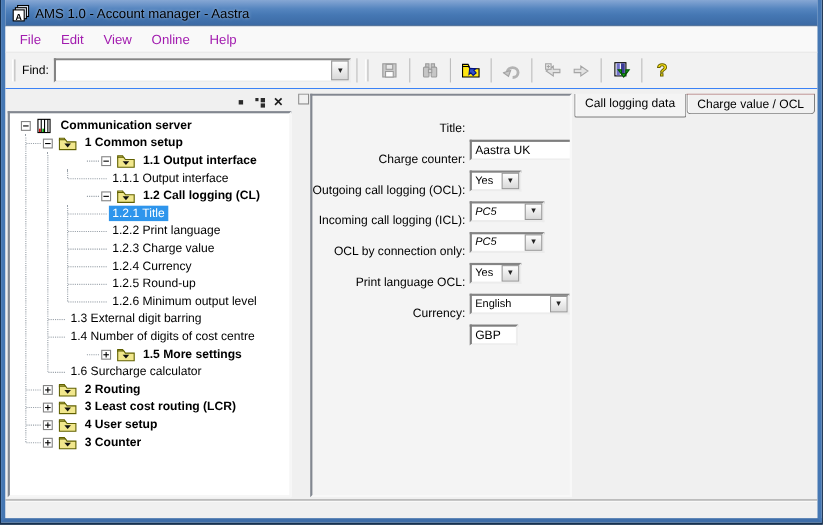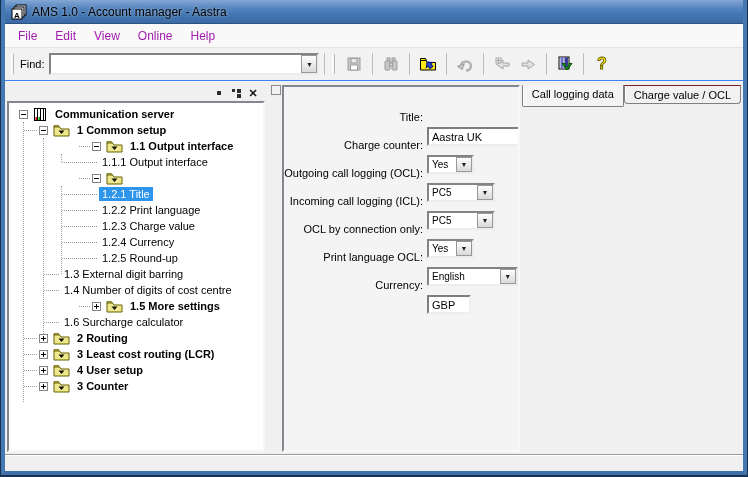--- a/index.html
+++ b/index.html
@@ -78,21 +78,21 @@
   .page { flex:1 1 auto; background:#f4f4f4; margin-right:1px;
           border:2px solid; border-color:#828790 #f8f8f8 #f8f8f8 #828790; overflow:hidden; }
   .form { padding-top:20px; }
   .frow { display:flex; align-items:center; margin-bottom:9px; height:19px; }
   .flabel { width:143px; flex:0 0 143px; text-align:right; font-size:11px; padding-right:4px; color:#000; }
   .tbox { height:19px; background:#fff; border:2px solid; border-color:#7e7e7e #eeeeee #eeeeee #7e7e7e;
           font-size:11px; padding:1px 3px; color:#000; }
   .fc { height:19px;margin-top:40px; }
   .w-title { width:314px; }
   .w-sm { width:47px; }
-  .w-md { width:68px; }
+  .w-md { width:68px;font-style:italic; }
   .w-lg { width:106px; }
   .w-cur { width:44px; }
 
   
   .tabs { height:23px; flex:0 0 23px; display:flex; padding-left:1px; }
   .tab { font-size:11px; padding:3px 9px 0 9px; background:#f1f1f1; border:1px solid #7f7f7f;
          border-top:none; white-space:nowrap; }
   .tab.active { height:22px; background:#f4f4f4; border-radius:0 0 2px 2px;
                 box-shadow:inset 1px 0 0 #fff; z-index:2; }
   .tab.inactive { height:19px; margin-top:0; border-radius:0 0 4px 4px; border-top:1px solid #7f1d1d;
@@ -274,36 +274,40 @@
 
         <div class="trow b ti-l2">
           <span class="exp"></span>
           <span class="tico">
             <svg width="17" height="13">
                   <path d="M1 3.5 v-1.8 h4.5 l1 1.8 z" fill="#f1e78d" stroke="#606000"></path>
                   <path d="M1 3 h5.5 l1.5 2 h8 v7 h-15 z" fill="#f1e78d" stroke="#606000"></path>
                   <path d="M5.5 6.5 h6 l-3 3.5 z" fill="#111"></path>
                 </svg>
           </span>
+          <span class="lbl">1.2 Call logging (CL)</span>
         </div>
 
         <div class="trow sel ti-l3leaf">
           <span class="lbl">1.2.1 Title</span>
         </div>
         <div class="trow ti-l3leaf">
           <span class="lbl">1.2.2 Print language</span>
         </div>
         <div class="trow ti-l3leaf">
           <span class="lbl">1.2.3 Charge value</span>
         </div>
         <div class="trow ti-l3leaf">
           <span class="lbl">1.2.4 Currency</span>
         </div>
         <div class="trow ti-l3leaf">
           <span class="lbl">1.2.5 Round-up</span>
+        </div>
+        <div class="trow ti-l3leaf">
+          <span class="lbl">1.2.6 Minimum output level</span>
         </div>
 
         <div class="trow ti-l2leaf">
           <span class="lbl">1.3 External digit barring</span>
         </div>
         <div class="trow ti-l2leaf">
           <span class="lbl">1.4 Number of digits of cost centre</span>
         </div>
 
         <div class="trow b ti-l2">

